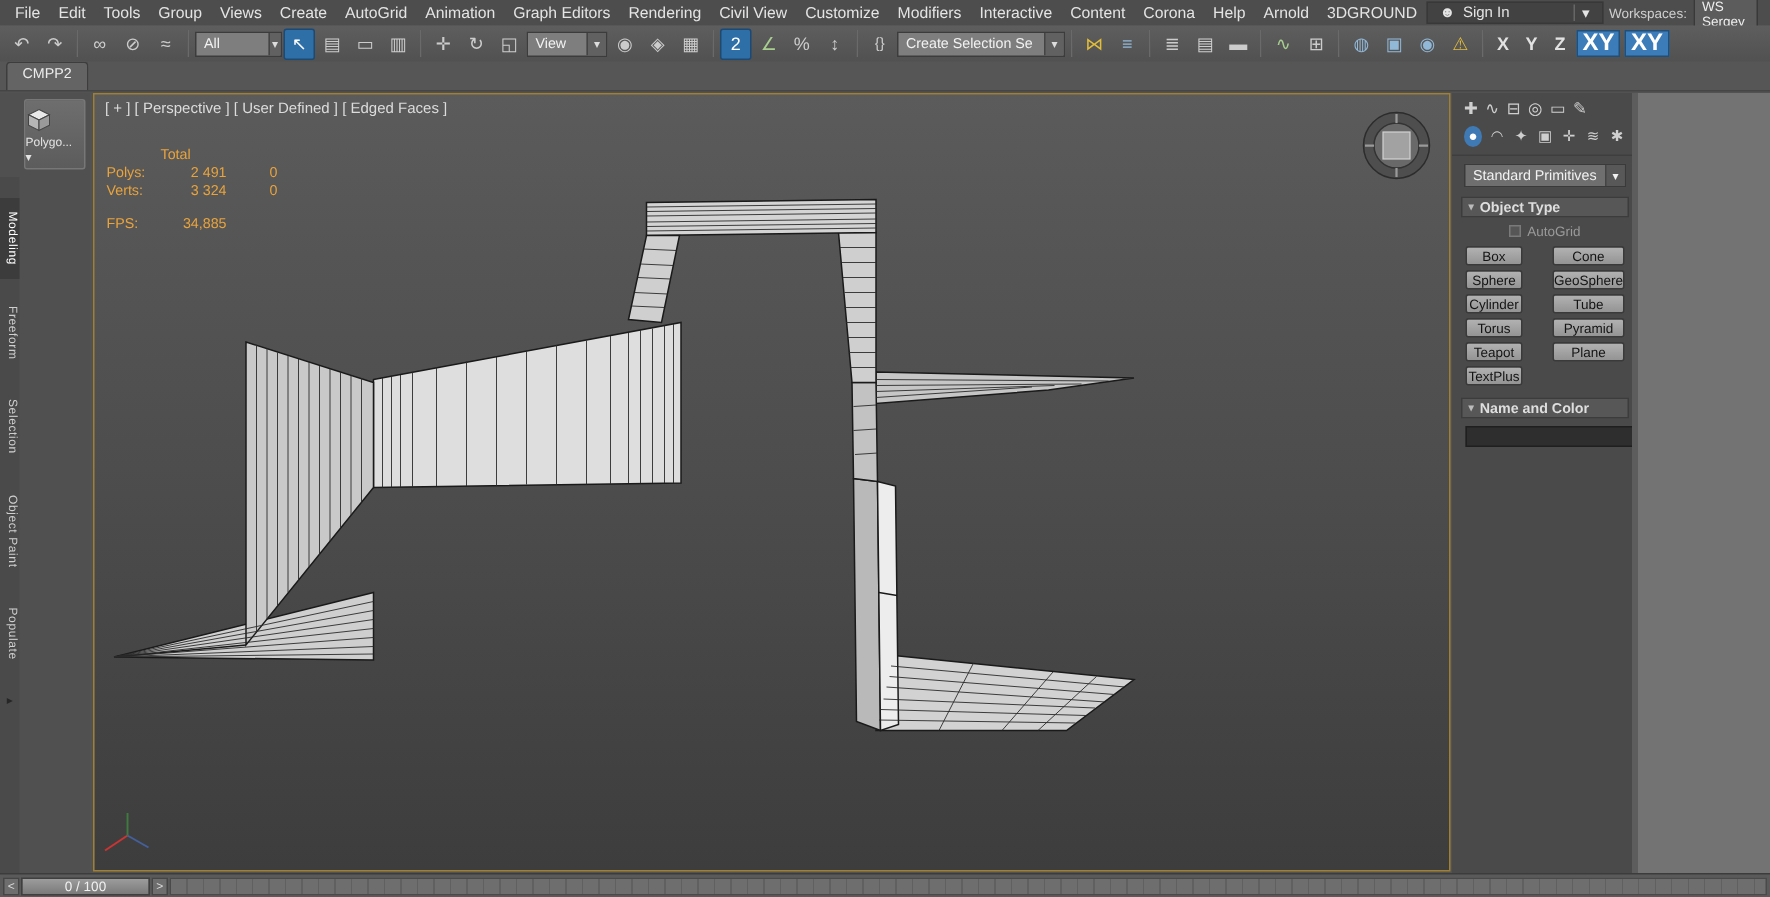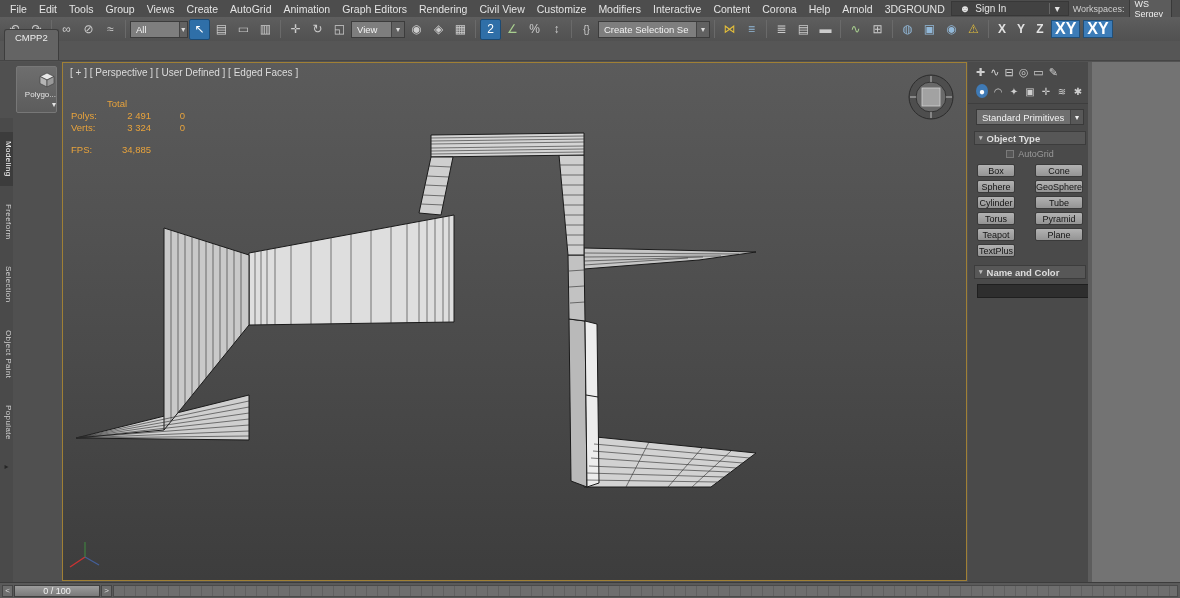--- a/index.html
+++ b/index.html
@@ -29,32 +29,32 @@
   .tb-dd .caret { margin-left:auto; width:13px; height:100%; background:#616161; border-left:1px solid #444;
                   display:flex; align-items:center; justify-content:center; font-size:8px; color:#ddd; }
   .w-all { width:58px;gap:32px; } .w-view { width:54px; } .w-selset { width:112px; }
   .axis-btn { min-width:16px; height:18px; padding:0 3px; display:flex; align-items:center; justify-content:center;
               font-size:12px; font-weight:bold; color:#e2e2e2; margin:0 1px; }
   .axis-btn.pressed { background:#3c7cb8; border:1px solid #214f78; color:#fff; font-size:16px; }
   .blue { color:#92b8d8; } .yellow { color:#e2bd3a; } .green { color:#a8cf8f; }
 
   
   #subbar { position:absolute; top:41px; left:0; right:0; height:20px; background:#565656; border-bottom:1px solid #454545; }
-  #cmpp2-tab { position:absolute; left:4px; bottom:0; padding:2px 10px 17px; background:#646464;
+  #cmpp2-tab { position:absolute; left:4px; bottom:0; padding:2px 10px 5px; background:#646464;
                border:1px solid #3d3d3d; border-bottom:none; border-radius:3px 3px 0 0; font-size:9.5px; color:#ececec; }
 
   
   #leftribbon { position:absolute; top:62px; bottom:16px; left:0; width:60px; background:#505050; }
   #vstrip { position:absolute; left:0; top:0; bottom:0; width:13px; background:#4a4a4a; display:flex;
             flex-direction:column; align-items:center; padding-top:14px; gap:9px; }
   .vtab { writing-mode:vertical-rl; font-size:8px; color:#cfcfcf; padding:9px 0; letter-spacing:.4px; width:13px; text-align:center; }
   .vtab.active { background:#3c3c3c; color:#fff; }
   #ribbon-expand { font-size:8px; color:#262626; margin-top:4px; }
   #polygo-btn { position:absolute; left:16px; top:4px; width:41px; height:47px; background:linear-gradient(#6e6e6e,#5c5c5c);
-                border:1px solid #777; border-radius:2px; display:flex; flex-direction:column; align-items:flex-end;
+                border:1px solid #777; border-radius:2px; display:flex; flex-direction:column; align-items:flex-start;
                 justify-content:center; gap:1px; font-size:8px; color:#e4e4e4; }
 
   
   #viewport { position:absolute; left:62px; top:62px; width:905px; height:519px;
               border:1px solid #a08035; background:linear-gradient(180deg,#5b5b5b 0%,#4b4b4b 55%,#3d3d3d 100%); }
   #viewport svg { position:absolute; left:0; top:0; }
   #vp-label { position:absolute; left:7px; top:4px; font-size:10px; color:#dcdcdc; }
   #vp-stats { position:absolute; left:8px; top:35px; font-size:9.5px; color:#e8a33c;
               display:grid; grid-template-columns:36px 44px 34px; row-gap:1px; }
   #vp-stats .num { text-align:right; }

